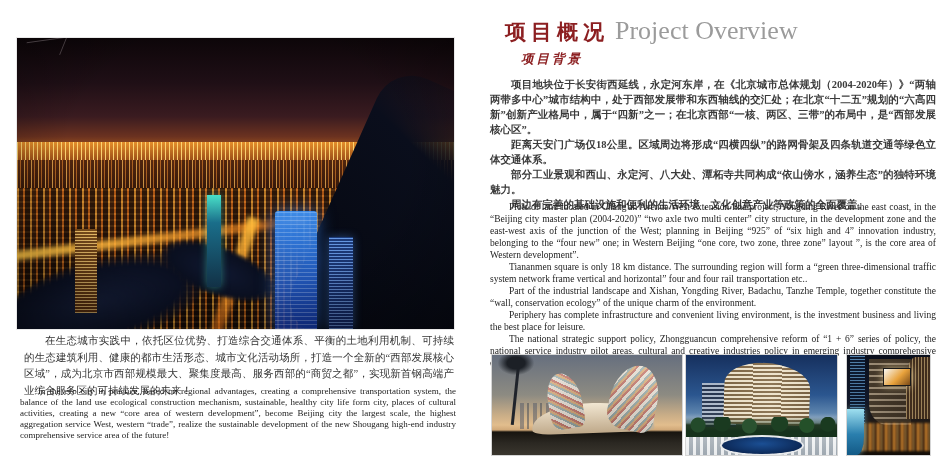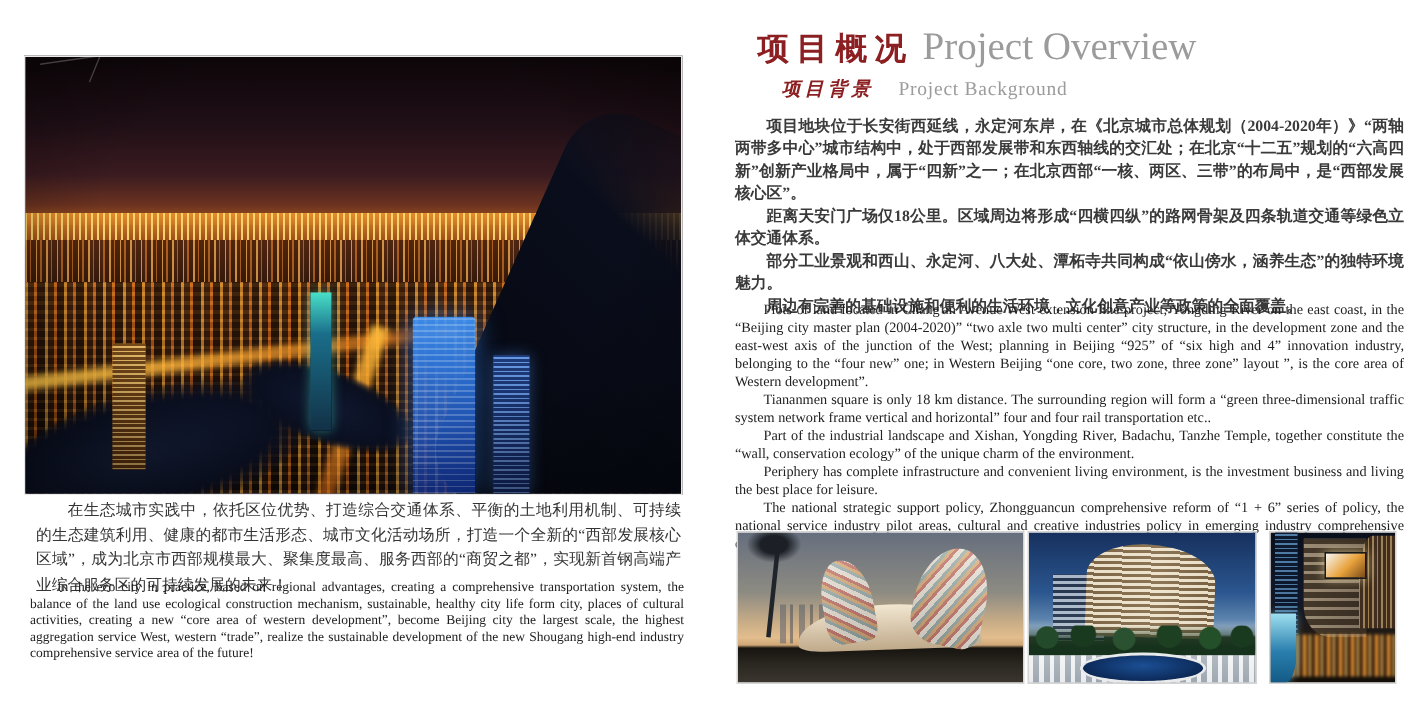--- a/index.html
+++ b/index.html
@@ -167,21 +167,20 @@
 
 <div class="cap-cn">在生态城市实践中，依托区位优势、打造综合交通体系、平衡的土地利用机制、可持续的生态建筑利用、健康的都市生活形态、城市文化活动场所，打造一个全新的“西部发展核心区域”，成为北京市西部规模最大、聚集度最高、服务西部的“商贸之都”，实现新首钢高端产业综合服务区的可持续发展的未来！</div>
 <div class="cap-en">In the eco city in practice, based on regional advantages, creating a comprehensive transportation system, the balance of the land use ecological construction mechanism, sustainable, healthy city life form city, places of cultural activities, creating a new “core area of western development”, become Beijing city the largest scale, the highest aggregation service West, western “trade”, realize the sustainable development of the new Shougang high-end industry comprehensive service area of the future!</div>
 
 <div class="title-row">
   <span class="t-cn">项目概况</span>
   <span class="t-en">Project Overview</span>
 </div>
 <div class="sec-row">
   <span class="s-cn">项目背景</span>
-  <span class="s-en">Project Background</span>
 </div>
 
 <div class="body-cn">
   <p>项目地块位于长安街西延线，永定河东岸，在《北京城市总体规划（2004-2020年）》“两轴两带多中心”城市结构中，处于西部发展带和东西轴线的交汇处；在北京“十二五”规划的“六高四新”创新产业格局中，属于“四新”之一；在北京西部“一核、两区、三带”的布局中，是“西部发展核心区”。</p>
   <p>距离天安门广场仅18公里。区域周边将形成“四横四纵”的路网骨架及四条轨道交通等绿色立体交通体系。</p>
   <p>部分工业景观和西山、永定河、八大处、潭柘寺共同构成“依山傍水，涵养生态”的独特环境魅力。</p>
   <p>周边有完善的基础设施和便利的生活环境，文化创意产业等政策的全面覆盖。</p>
 </div>
 <div class="body-en">
   <p>Plots of land located in Chang'an Avenue West extension line project, Yongding River on the east coast, in the “Beijing city master plan (2004-2020)” “two axle two multi center” city structure, in the development zone and the east-west axis of the junction of the West; planning in Beijing “925” of “six high and 4” innovation industry, belonging to the “four new” one; in Western Beijing “one core, two zone, three zone” layout ”, is the core area of Western development”.</p>

